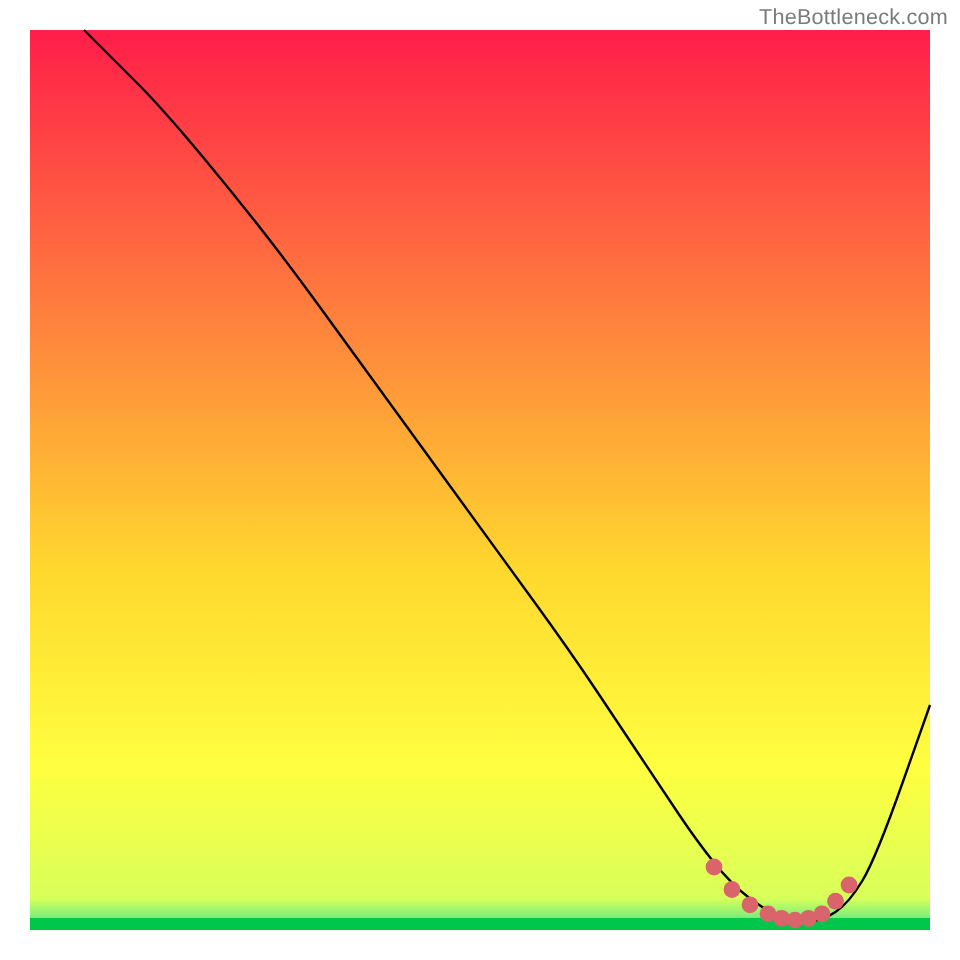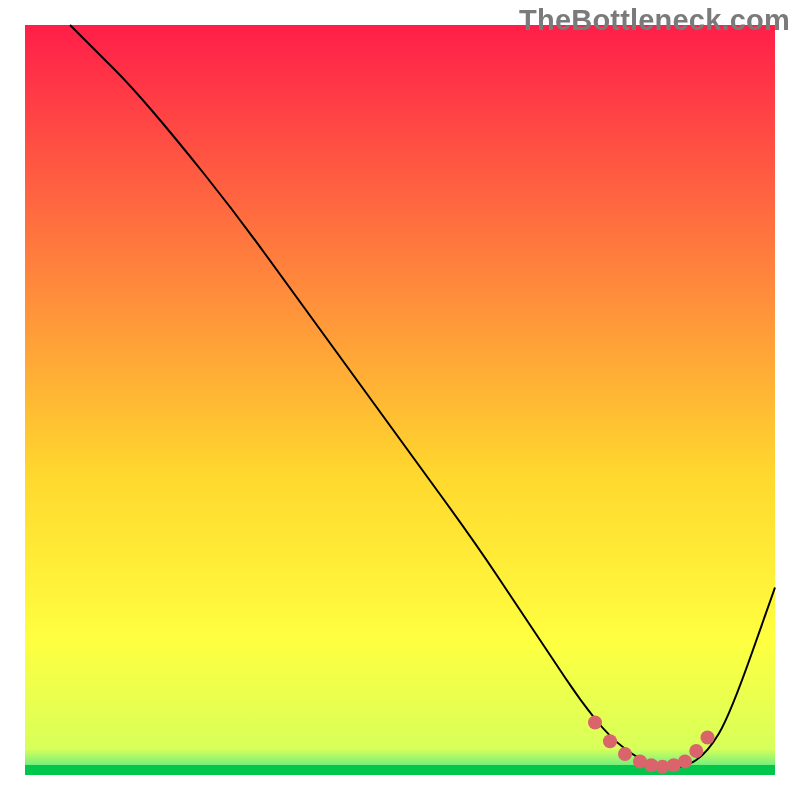--- a/index.html
+++ b/index.html
@@ -13,22 +13,22 @@
   }
   #wrap {
     position: relative;
     width: 800px;
     height: 800px;
   }
   #watermark {
     position: absolute;
     top: 4px;
     right: 10px;
-    font-size: 29px;
-    font-weight: 700;
+    font-size: 18px;
+    font-weight: 400;
     color: #7a7a7a;
     letter-spacing: 0.2px;
     z-index: 5;
   }
   svg {
     position: absolute;
     left: 0;
     top: 0;
   }
 </style>

